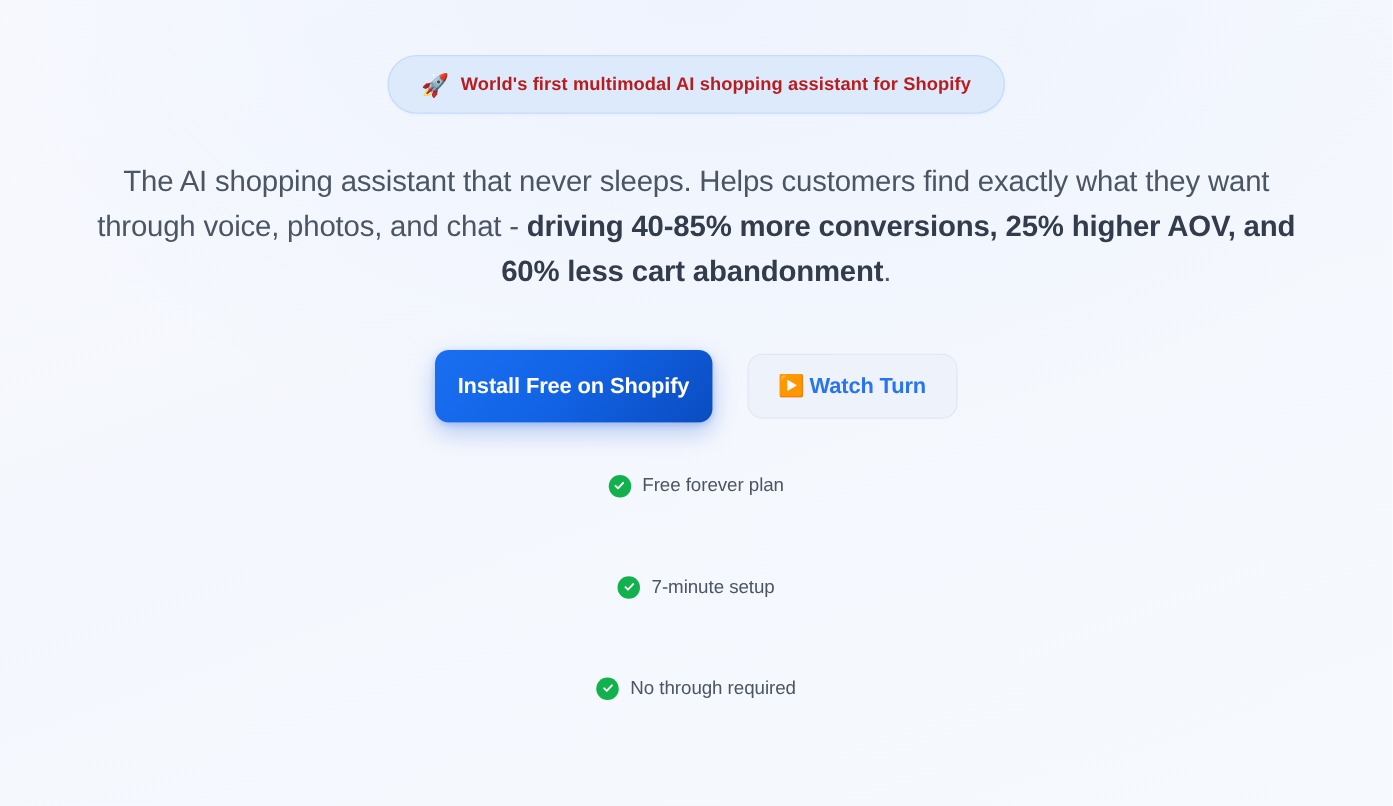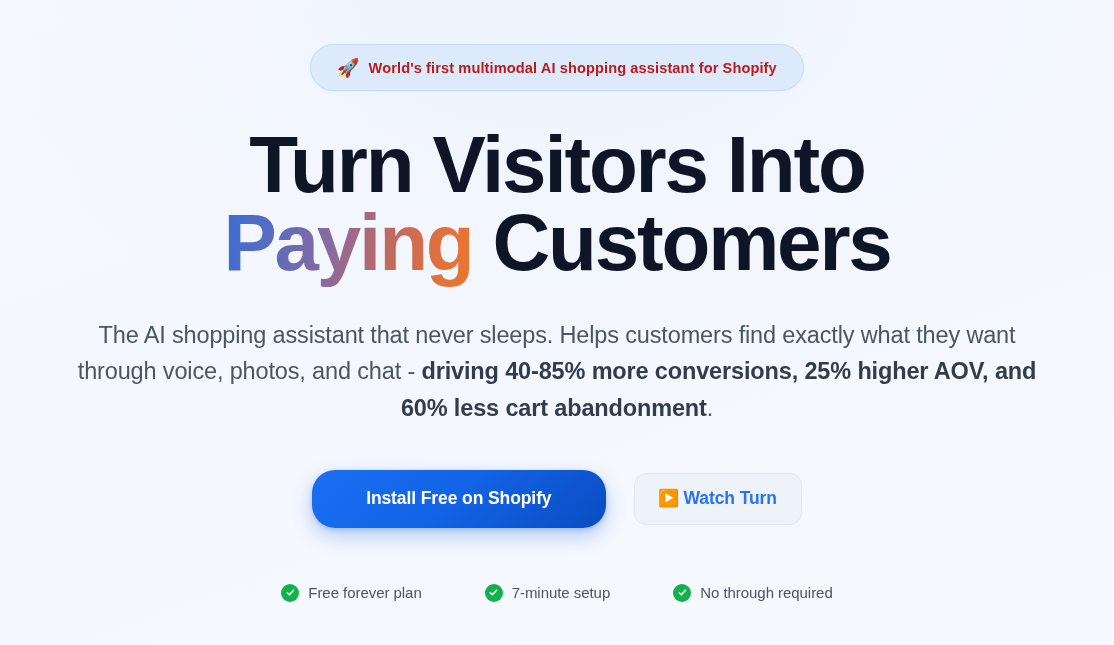--- a/index.html
+++ b/index.html
@@ -97,23 +97,23 @@
     margin-top: 44px;
     display: flex;
     align-items: center;
     gap: 28px;
   }
   .btn-primary {
     display: inline-flex;
     align-items: center;
     justify-content: center;
     height: 58px;
-    padding: 0 54px;
+    padding: 0 18px;
     border: none;
-    border-radius: 23px;
+    border-radius: 11px;
     font-family: inherit;
     font-size: 17.5px;
     font-weight: bold;
     color: #ffffff;
     letter-spacing: -0.1px;
     cursor: pointer;
     background: linear-gradient(135deg, #1a6ff1 0%, #1263e6 48%, #0a4cc0 100%);
     box-shadow: 0 8px 20px rgba(18,85,220,0.28), 0 2px 5px rgba(18,85,220,0.20);
   }
   .btn-secondary {
@@ -134,24 +134,25 @@
     cursor: pointer;
   }
   .play-emoji {
     font-size: 17px;
     line-height: 1;
     display: inline-block;
   }
 
   
   .features {
-    margin-top: 56px;
+    margin-top: 42px;
     display: flex;
     align-items: center;
     gap: 63px;
+    flex-direction: column;
   }
   .feature {
     display: flex;
     align-items: center;
     gap: 9px;
   }
   .check-icon {
     width: 18px;
     height: 18px;
     flex: 0 0 18px;
@@ -172,24 +173,20 @@
 </head>
 <body>
 
 <div class="hero">
 
   <div class="badge">
     <span class="badge-emoji">🚀</span>
     <span class="badge-text">World's first multimodal AI shopping assistant for Shopify</span>
   </div>
 
-  <h1 class="headline">
-    <span class="headline-line">Turn Visitors Into</span>
-    <span class="headline-line"><span class="grad-word">Paying</span><span> Customers</span></span>
-  </h1>
 
   <p class="subtitle"><span>The AI shopping assistant that never sleeps. Helps customers find exactly what they want through voice, photos, and chat - </span><b>driving 40-85% more conversions, 25% higher AOV, and 60% less cart abandonment</b><span>.</span></p>
 
   <div class="cta-row">
     <button class="btn-primary">Install Free on Shopify</button>
     <button class="btn-secondary">
       <span class="play-emoji">▶️</span>
       <span>Watch Turn</span>
     </button>
   </div>

